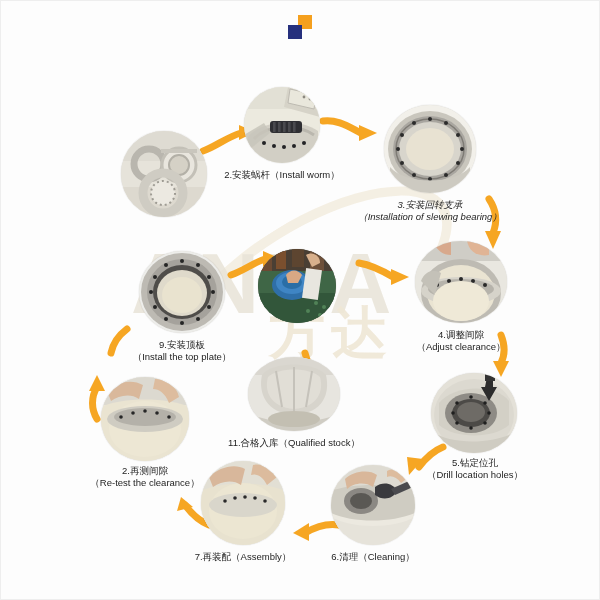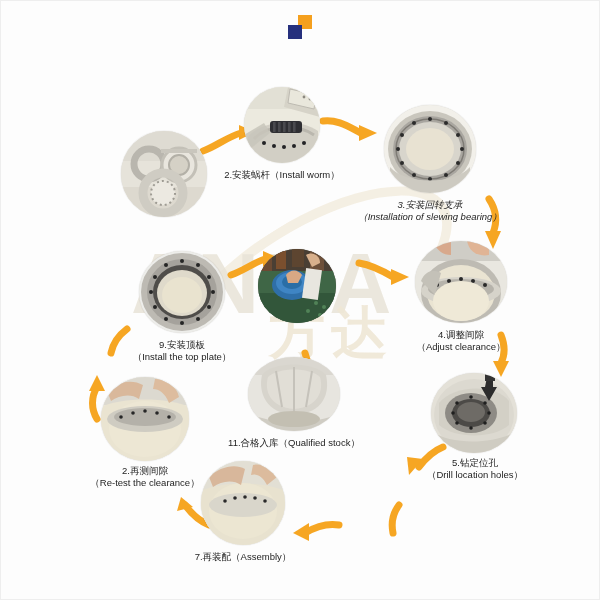--- a/index.html
+++ b/index.html
@@ -324,20 +324,39 @@
         <rect x="54" y="0" width="10" height="8" fill="#333"></rect>
         <path d="M0,58 C20,72 62,72 86,58 L86,80 L0,80 Z" fill="#cfccc2"></path>
       </svg>
     </div>
     <div class="caption" style="left:-30px;top:84px;width:148px;">
       <span>5.钻定位孔</span>
       <span class="l2">（Drill location holes）</span>
     </div>
   </div>
 
+  <div class="node" style="left:330px;top:464px;">
+    <div class="photo" style="width:84px;height:80px;">
+      <svg class="layer" viewBox="0 0 84 80" preserveAspectRatio="none">
+        <rect width="84" height="80" fill="#ece9e0"></rect>
+        <rect y="0" width="84" height="26" fill="#dedbd2"></rect>
+        <path d="M0,26 C20,18 64,18 84,26 L84,48 C60,58 22,58 0,48 Z" fill="#cfccc2"></path>
+        <ellipse cx="30" cy="36" rx="17" ry="13" fill="#8b8883"></ellipse>
+        <ellipse cx="30" cy="36" rx="11" ry="8" fill="#5a5854"></ellipse>
+        <path d="M44,22 C52,16 62,18 66,26 C62,34 52,36 44,30 Z" fill="#3a3a3e"></path>
+        <path d="M60,24 L78,16 L82,22 L64,30 Z" fill="#4a4a4e"></path>
+        <path d="M14,14 C22,6 38,4 46,10 L42,22 C34,16 22,18 16,24 Z" fill="#d9b79a"></path>
+        <path d="M56,6 C64,2 74,4 78,12 L70,18 C66,12 60,10 56,12 Z" fill="#ddbc9e"></path>
+        <path d="M0,52 C22,64 62,64 84,52 L84,80 L0,80 Z" fill="#e6e3da"></path>
+      </svg>
+    </div>
+    <div class="caption" style="left:-18px;top:86px;width:120px;">
+      <span>6.清理（Cleaning）</span>
+    </div>
+  </div>
 
   <div class="node" style="left:200px;top:460px;">
     <div class="photo" style="width:84px;height:84px;">
       <svg class="layer" viewBox="0 0 84 84" preserveAspectRatio="none">
         <rect width="84" height="84" fill="#eceadf"></rect>
         <rect y="0" width="84" height="30" fill="#e2dfd4"></rect>
         <path d="M0,30 C20,20 64,20 84,30 L84,84 L0,84 Z" fill="#e8e2cf"></path>
         <ellipse cx="42" cy="50" rx="34" ry="28" fill="#ece6d2"></ellipse>
         <ellipse cx="42" cy="44" rx="34" ry="12" fill="#d9d6cb"></ellipse>
         <path d="M8,16 C18,6 34,2 44,8 L40,24 C32,18 20,20 12,26 Z" fill="#d8b79b"></path>

